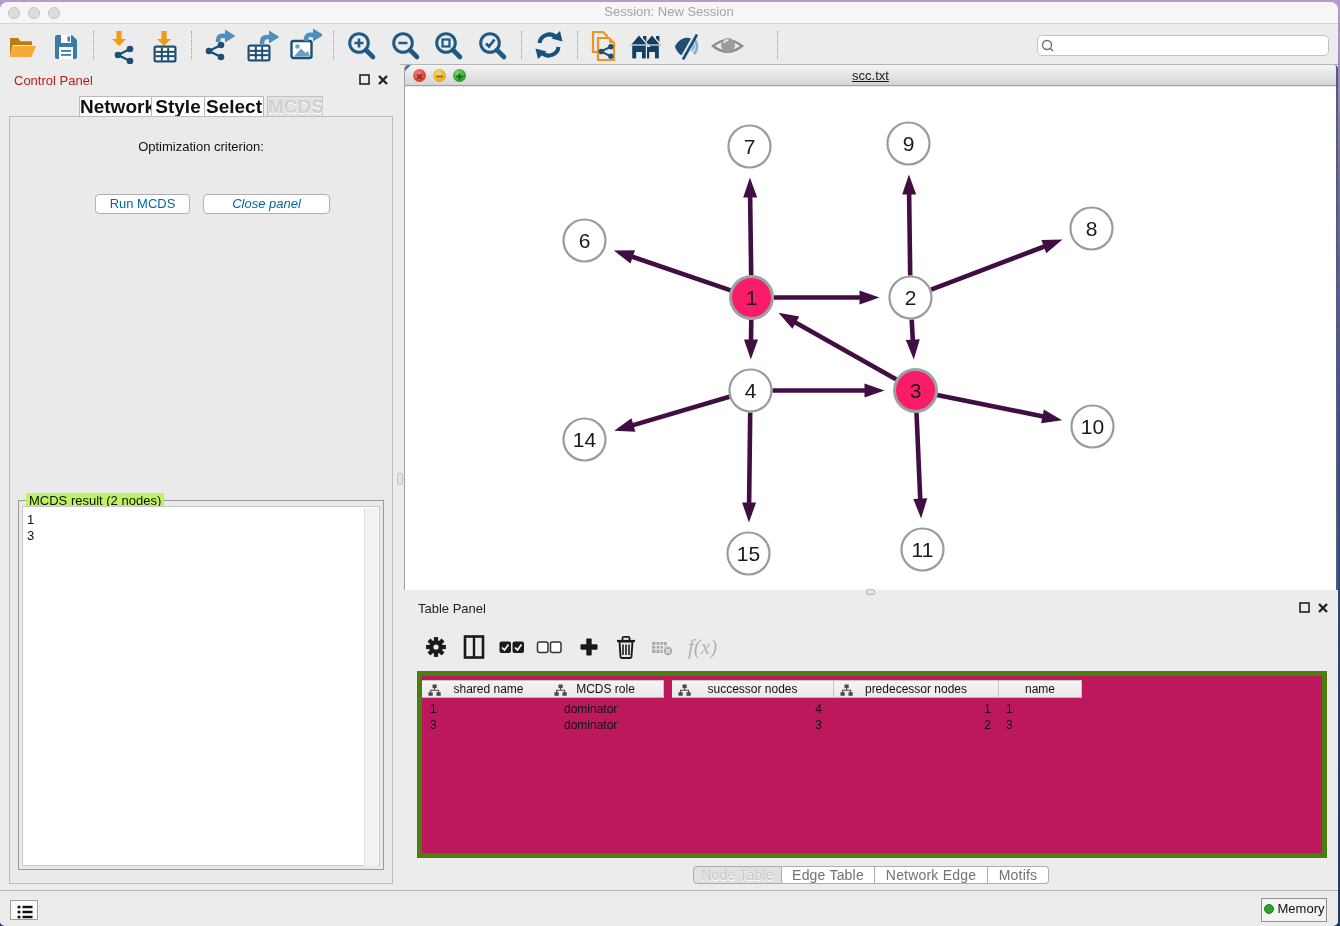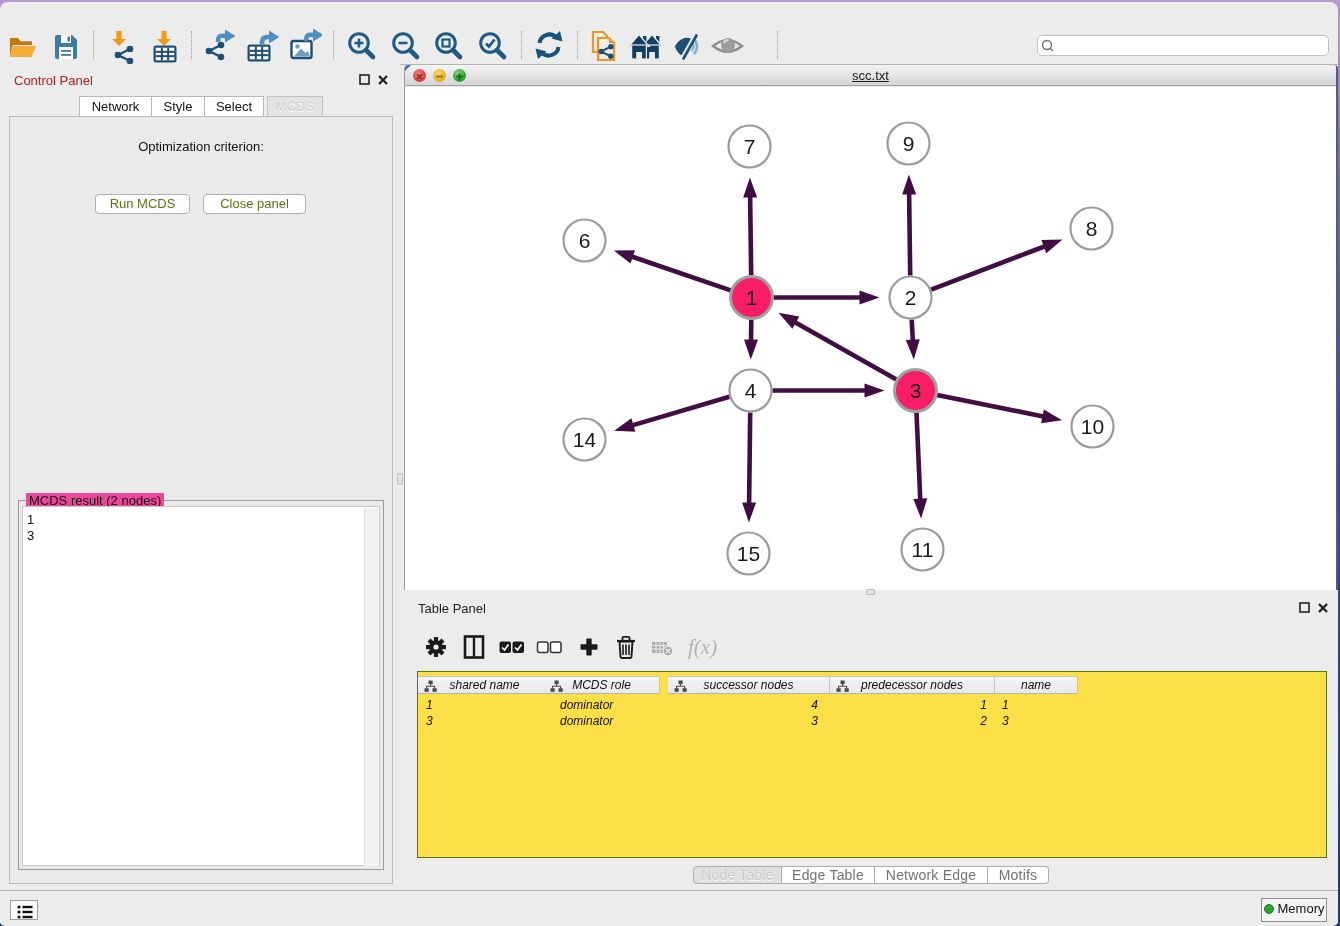--- a/index.html
+++ b/index.html
@@ -13,51 +13,57 @@
 
 #toolbar { position:absolute; left:0; top:23px; width:100%; height:40px; background:#ececec; border-bottom:1px solid #b3b3b3; }
 .sep { position:absolute; top:6px; height:28px; width:0; border-left:1px dotted #9a9a9a; }
 .ticon { position:absolute; top:5px; }
 #searchbox { position:absolute; left:1037px; top:10px; width:292px; height:21px; background:#fff; border:1px solid #c2c2c2; border-radius:5px; }
 
 #cpanel { position:absolute; left:0; top:62px; width:400px; height:826px; background:#ececec; }
 #cp-title { position:absolute; left:14px; top:9px; font-size:13px; color:#b91c1c; }
 .winbtn { position:absolute; top:8px; font-size:12px; color:#222; }
 .tabs { position:absolute; top:32px; height:21px; }
-.tab { position:absolute; top:0; height:22px; background:#fff; border:1px solid #b9b9b9; border-right:none; font-size:13px; color:#111; text-align:center; line-height:19px; }
+.tab { position:absolute; top:0; height:22px; background:#fff; border:1px solid #b9b9b9; border-right:none; font-size:19px; color:#111; text-align:center; line-height:19px;font-weight:bold; }
 #cp-box { position:absolute; left:9px; top:52px; width:384px; height:768px; border:1px solid #bdbdbd; background:#eaeaea; }
 #opt-label { position:absolute; left:0; top:22px; width:100%; text-align:center; font-size:13px; color:#111; }
 #dropdown { position:absolute; left:35px; top:45px; width:311px; height:19px; background:#fff; border:1px solid #b5b5b5; border-radius:4px; font-size:13px; color:#111; line-height:17px; padding-left:13px; }
-.btn { position:absolute; top:77px; height:20px; background:#fff; border:1px solid #b0b0b0; border-radius:4px; font-size:13px; color:#4d7c0f; text-align:center; line-height:18px; }
+.btn { position:absolute; top:77px; height:20px; background:#fff; border:1px solid #b0b0b0; border-radius:4px; font-size:13px; color:#0369a1; text-align:center; line-height:18px; }
 #mcds-group { position:absolute; left:8px; top:383px; width:366px; height:370px; border:1px solid #9a9a9a; }
-#mcds-label { position:absolute; left:7px; top:-8px; background:#ec4899; padding:0 3px; font-size:13px; color:#111; }
+#mcds-label { position:absolute; left:7px; top:-8px; background:#bef264; padding:0 3px; font-size:13px; color:#111; }
 #mcds-white { position:absolute; left:3px; top:5px; width:358px; height:360px; background:#fff; border:1px solid #c9c9c9; font-size:13px; color:#111; }
 #mcds-scroll { position:absolute; right:1px; top:1px; width:14px; height:358px; background:#f2f2f2; border-left:1px solid #e0e0e0; }
 
 #netwin { position:absolute; left:404px; top:63px; width:934px; height:525px; border-radius:4px 4px 0 0; overflow:hidden; border-left:1px solid #9f9f9f; border-right:2px solid #565a80; }
 #net-titlebar { position:absolute; left:0; top:0; width:100%; height:21px; background:linear-gradient(180deg,#f4f4f4 0%,#e3e3e3 55%,#d5d5d5 100%); border-bottom:1px solid #9f9f9f; }
 .mtl { position:absolute; top:4px; width:13px; height:13px; border-radius:50%; }
 #net-title { position:absolute; top:3px; left:0; width:100%; text-align:center; font-size:13px; color:#1a1a1a;text-decoration:underline; }
 #canvas { position:absolute; left:0; top:22px; width:932px; height:503px; background:#fff; }
 
 #tpanel { position:absolute; left:400px; top:588px; width:938px; height:300px; background:#ececec; }
 #tp-title { position:absolute; left:18px; top:11px; font-size:13px; color:#222; }
 #tp-toolbar { position:absolute; left:18px; top:43px; width:910px; height:28px; }
-#tbl { position:absolute; left:17px; top:81px; width:910px; height:187px; background:#fde047; border:1px solid #4d7c0f;font-style:italic; }
+#tbl { position:absolute; left:17px; top:81px; width:910px; height:187px; background:#be185d; border:5px solid #4d7c0f; }
 .hdr { position:absolute; top:4px; height:18px; background:linear-gradient(180deg,#f4f4f4,#e9e9e9); border-right:1px solid #c4c4c4; border-top:1px solid #c4c4c4; border-bottom:1px solid #b4b4b4; font-size:12px; color:#111; text-align:center; line-height:17px; }
 .cell { position:absolute; font-size:12px; color:#111; height:16px; line-height:16px; }
 .btab { position:absolute; top:276px; height:18px; border:1px solid #adadad; background:#fff; font-size:14px; color:#737373; text-align:center; line-height:16px; letter-spacing:0.2px; }
 
 #statusbar { position:absolute; left:0; top:888px; width:100%; height:34px; background:#ececec; border-top:1px solid #b3b3b3; }
 #mem-btn { position:absolute; left:1261px; top:7px; width:66px; height:24px; background:#f4f4f4; border:1px solid #8f8f8f; font-size:13px; color:#111; text-align:center; line-height:20px; }
 #list-btn { position:absolute; left:10px; top:9px; width:28px; height:20px; background:#fafafa; border:1px solid #9f9f9f; }
 </style>
 </head>
 <body>
 <div id="win">
+  <div id="titlebar">
+    <div class="tl" style="left:8px;"></div>
+    <div class="tl" style="left:28px;"></div>
+    <div class="tl" style="left:48px;"></div>
+    <div id="title-text">Session: New Session</div>
+  </div>
   <div id="toolbar">
       <div class="sep" style="left:93px;"></div>
       <div class="sep" style="left:191px;"></div>
       <div class="sep" style="left:333px;"></div>
       <div class="sep" style="left:521px;"></div>
       <div class="sep" style="left:577px;"></div>
       <div class="sep" style="left:777px;"></div>
       <svg class="ticon" style="left:5px;top:4px;" width="34" height="36">
         <path d="M5,9 L13,9 L15.5,12.5 L27,12.5 L27,16 L5,16 Z" fill="#c07b0e"></path>
         <path d="M5,9 L5,27 L8,16 L27,16 L27,12.5 L15.5,12.5 L13,9 Z" fill="#c07b0e"></path>
@@ -190,21 +196,21 @@
       </svg>
     <div class="tabs">
       <div class="tab" style="left:79px; width:72px;">Network</div>
       <div class="tab" style="left:151px; width:53px;">Style</div>
       <div class="tab" style="left:204px; width:60px; border-right:1px solid #b9b9b9;">Select</div>
       <div class="tab" style="left:267px; width:56px; background:#e3e3e3; color:#cfcfcf; border:1px solid #c2c2c2; text-shadow:0 1px 0 #fff;">MCDS</div>
     </div>
     <div id="cp-box">
       <div id="opt-label">Optimization criterion:</div>
       <div class="btn" style="left:85px; width:95px;">Run MCDS</div>
-      <div class="btn" style="left:193px; width:103px;">Close panel</div>
+      <div class="btn" style="left:193px; width:127px;font-style:italic;">Close panel</div>
       <div id="mcds-group">
         <div id="mcds-label">MCDS result (2 nodes)</div>
         <div id="mcds-white">
           <div style="position:absolute; left:4px; top:5px;">1</div>
           <div style="position:absolute; left:4px; top:21px;">3</div>
           <div id="mcds-scroll"></div>
         </div>
       </div>
     </div>
   </div>

